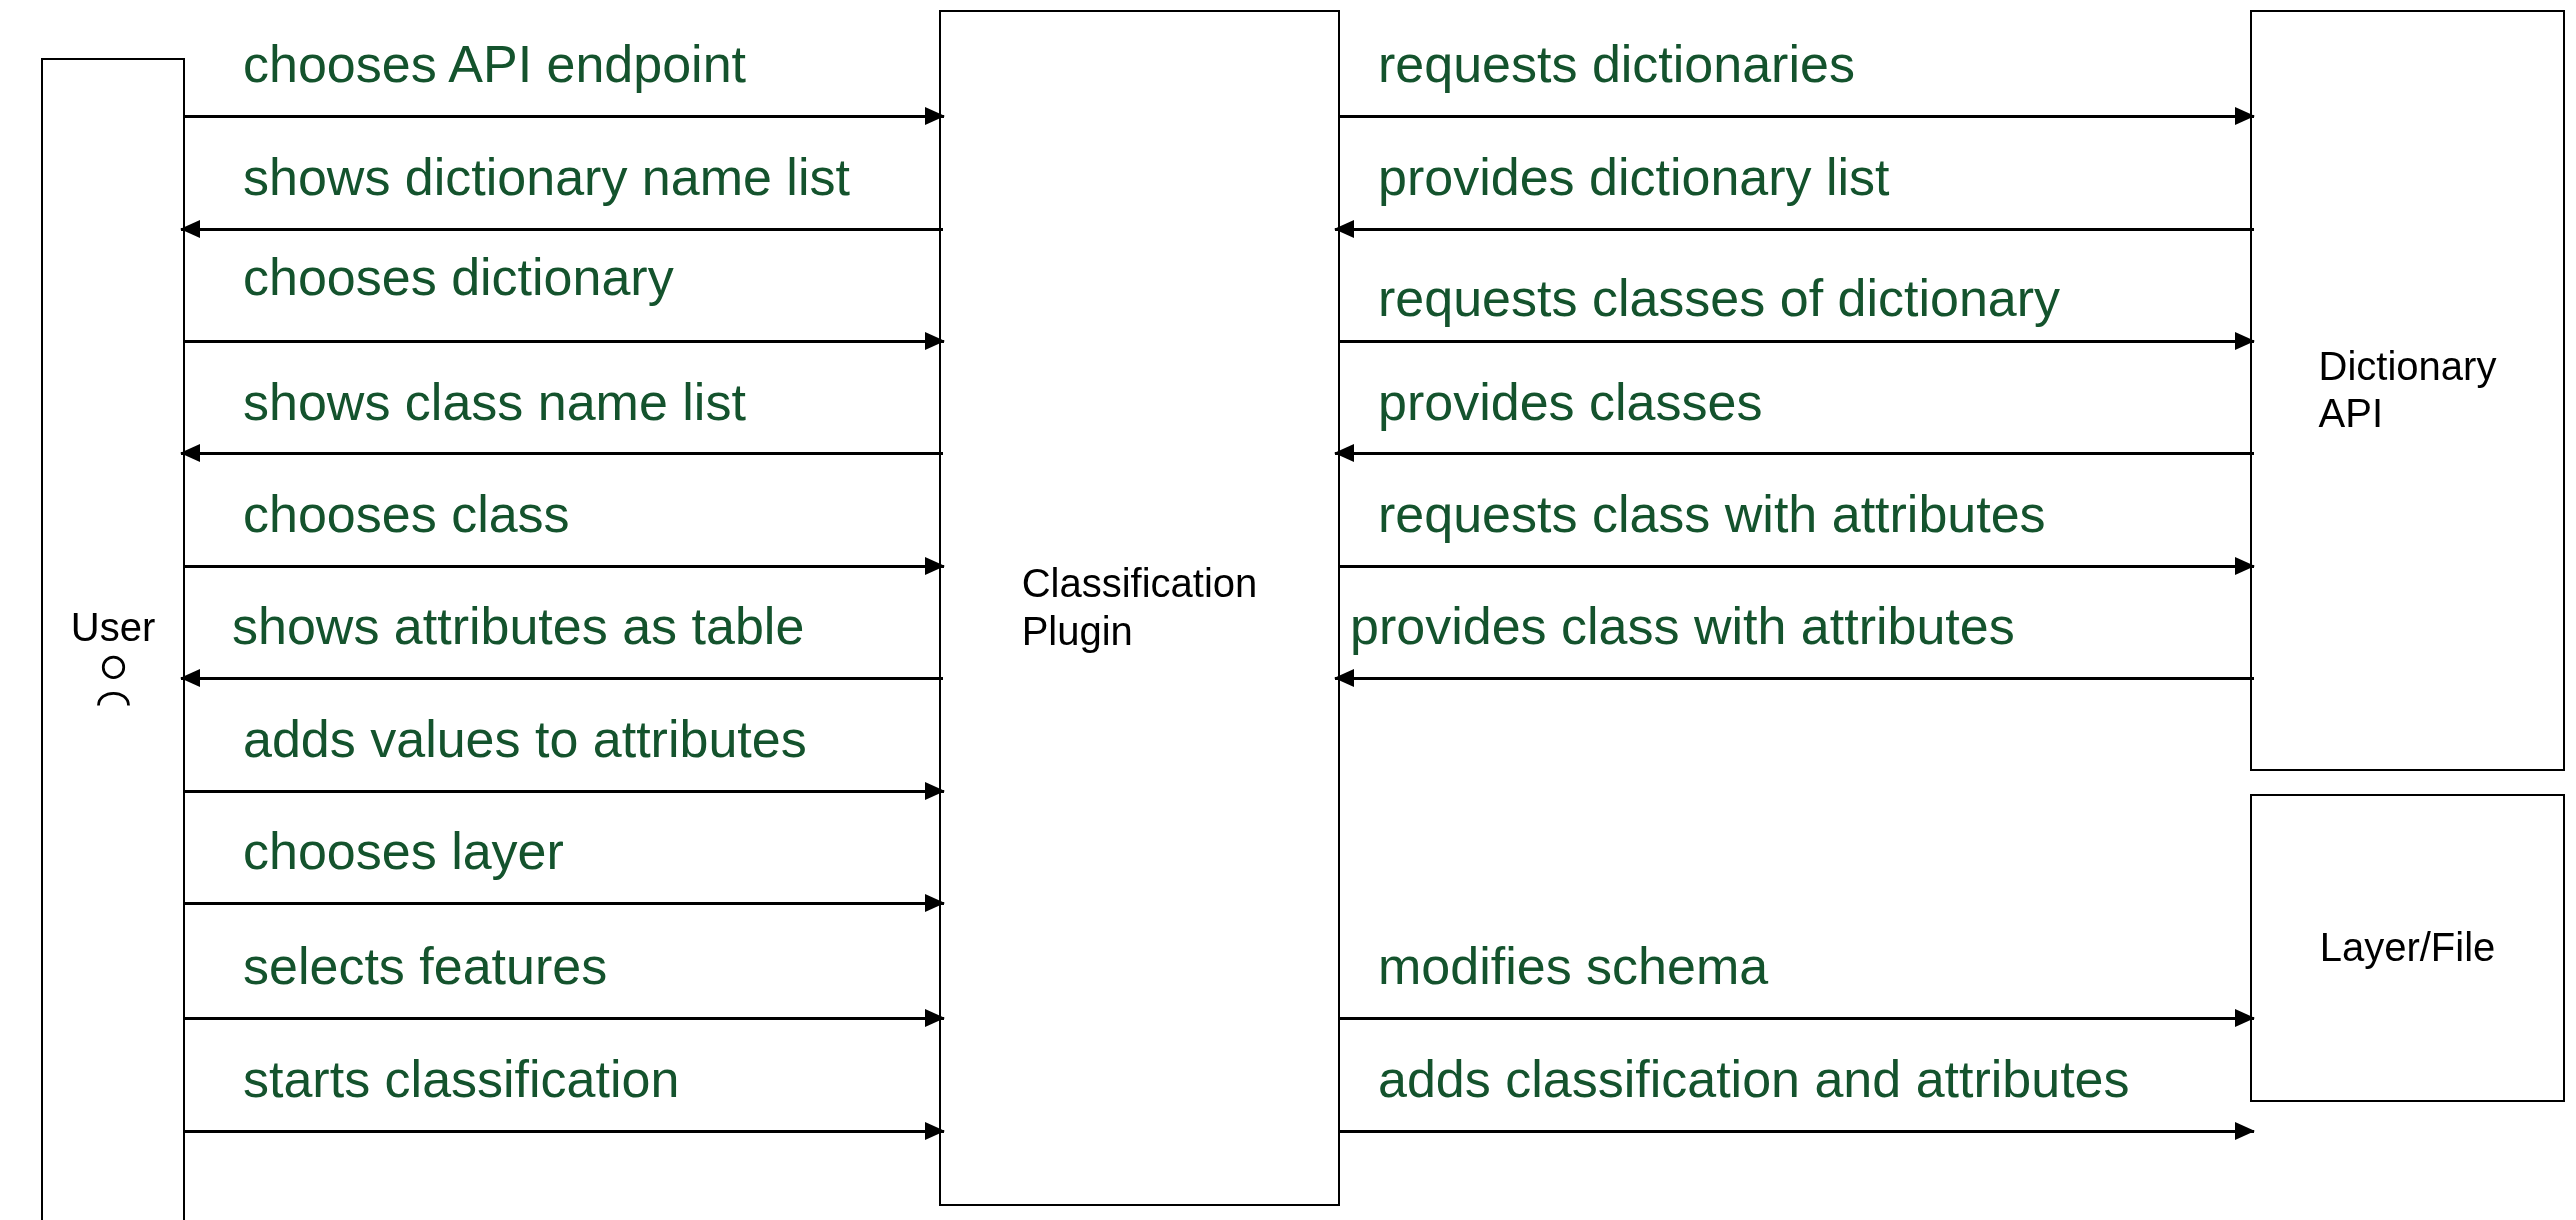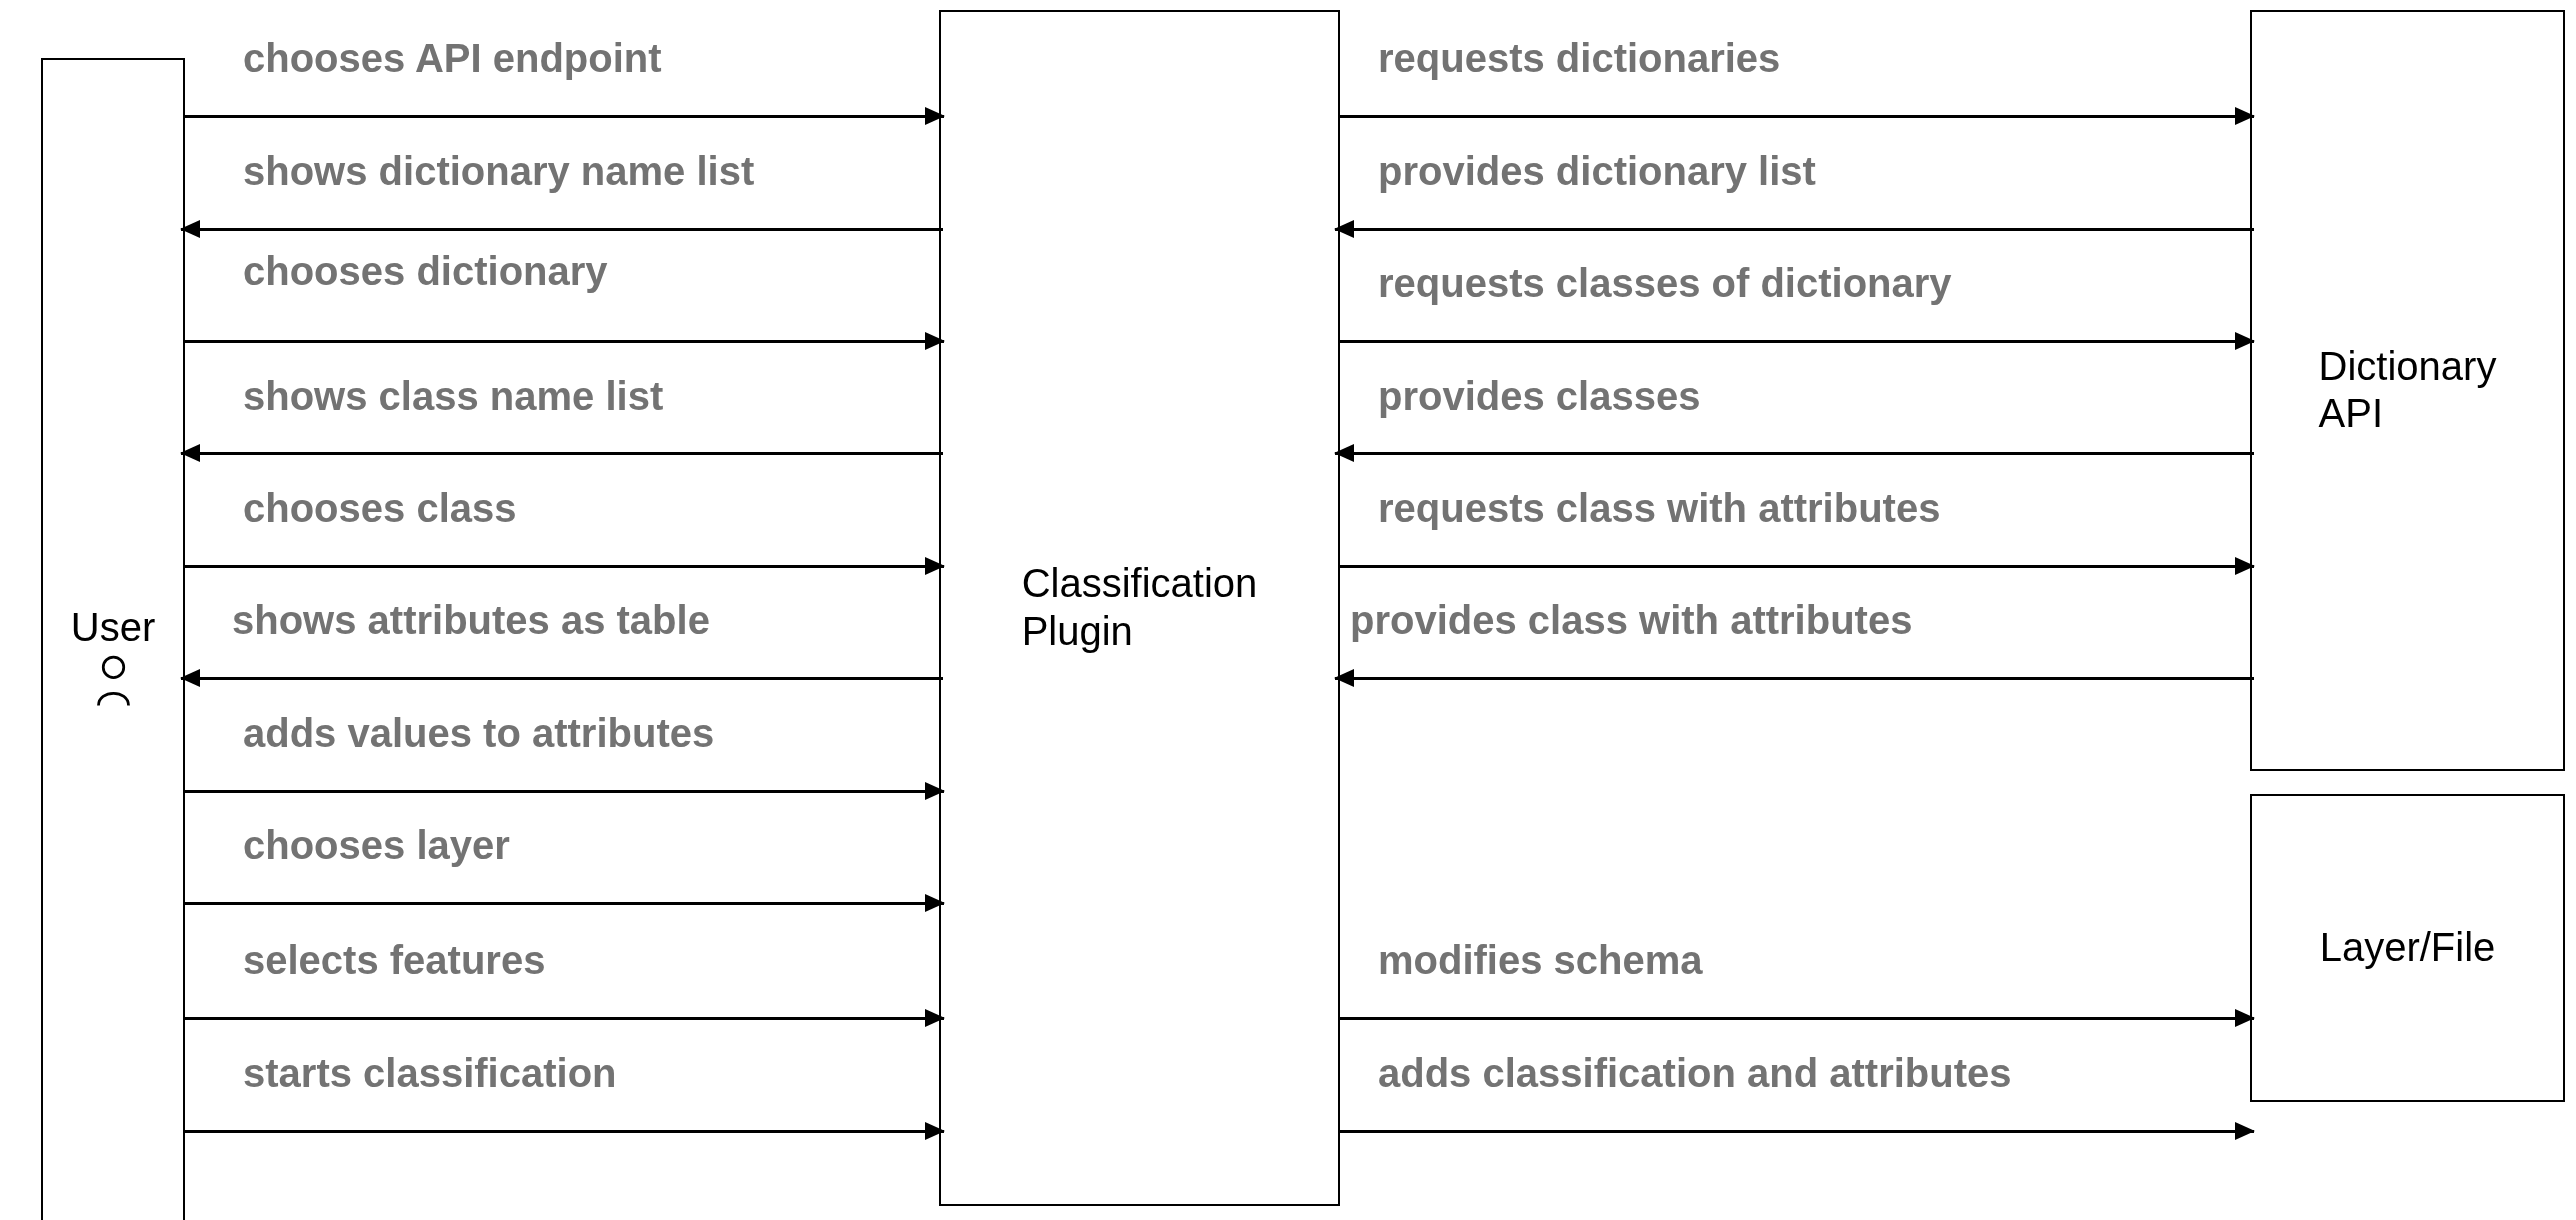--- a/index.html
+++ b/index.html
@@ -62,25 +62,24 @@
     transform: translateY(-50%);
     border-left: 20.6px solid #000000;
   }
   .arrow.left .head {
     left: -1.4px;
     transform: translateY(-50%);
     border-right: 20.6px solid #000000;
   }
   .msg-label {
     position: absolute;
-    font-size: 40px;
+    font-size: 52px;
     line-height: 1;
     white-space: nowrap;
-    color: #737373;
-    font-weight: bold;
+    color: #14532d;
   }
 </style>
 </head>
 <body>
 
 <div id="diagram">
 
   <div class="lifeline actor-box" style="left:41px; top:9.6px; width:144px; height:1196px;margin-top:48px;">
     <span class="label">User</span>
     <svg class="actor-glyph" viewBox="0 0 60 76">
@@ -156,21 +155,21 @@
   <div class="msg-label" style="left:1378px; top:38px;">requests dictionaries</div>
   <div class="arrow right" style="left:1338px; top:115px; width:916px;">
       <span class="head"></span>
     </div>
 
   <div class="msg-label" style="left:1378px; top:151px;">provides dictionary list</div>
   <div class="arrow left" style="left:1335px; top:228px; width:919px;">
       <span class="head"></span>
     </div>
 
-  <div class="msg-label" style="left:1378px; top:263px;">requests classes of dictionary</div>
+  <div class="msg-label" style="left:1378px; top:272px;">requests classes of dictionary</div>
   <div class="arrow right" style="left:1338px; top:340px; width:916px;">
       <span class="head"></span>
     </div>
 
   <div class="msg-label" style="left:1378px; top:376px;">provides classes</div>
   <div class="arrow left" style="left:1335px; top:452px; width:919px;">
       <span class="head"></span>
     </div>
 
   <div class="msg-label" style="left:1378px; top:488px;">requests class with attributes</div>

